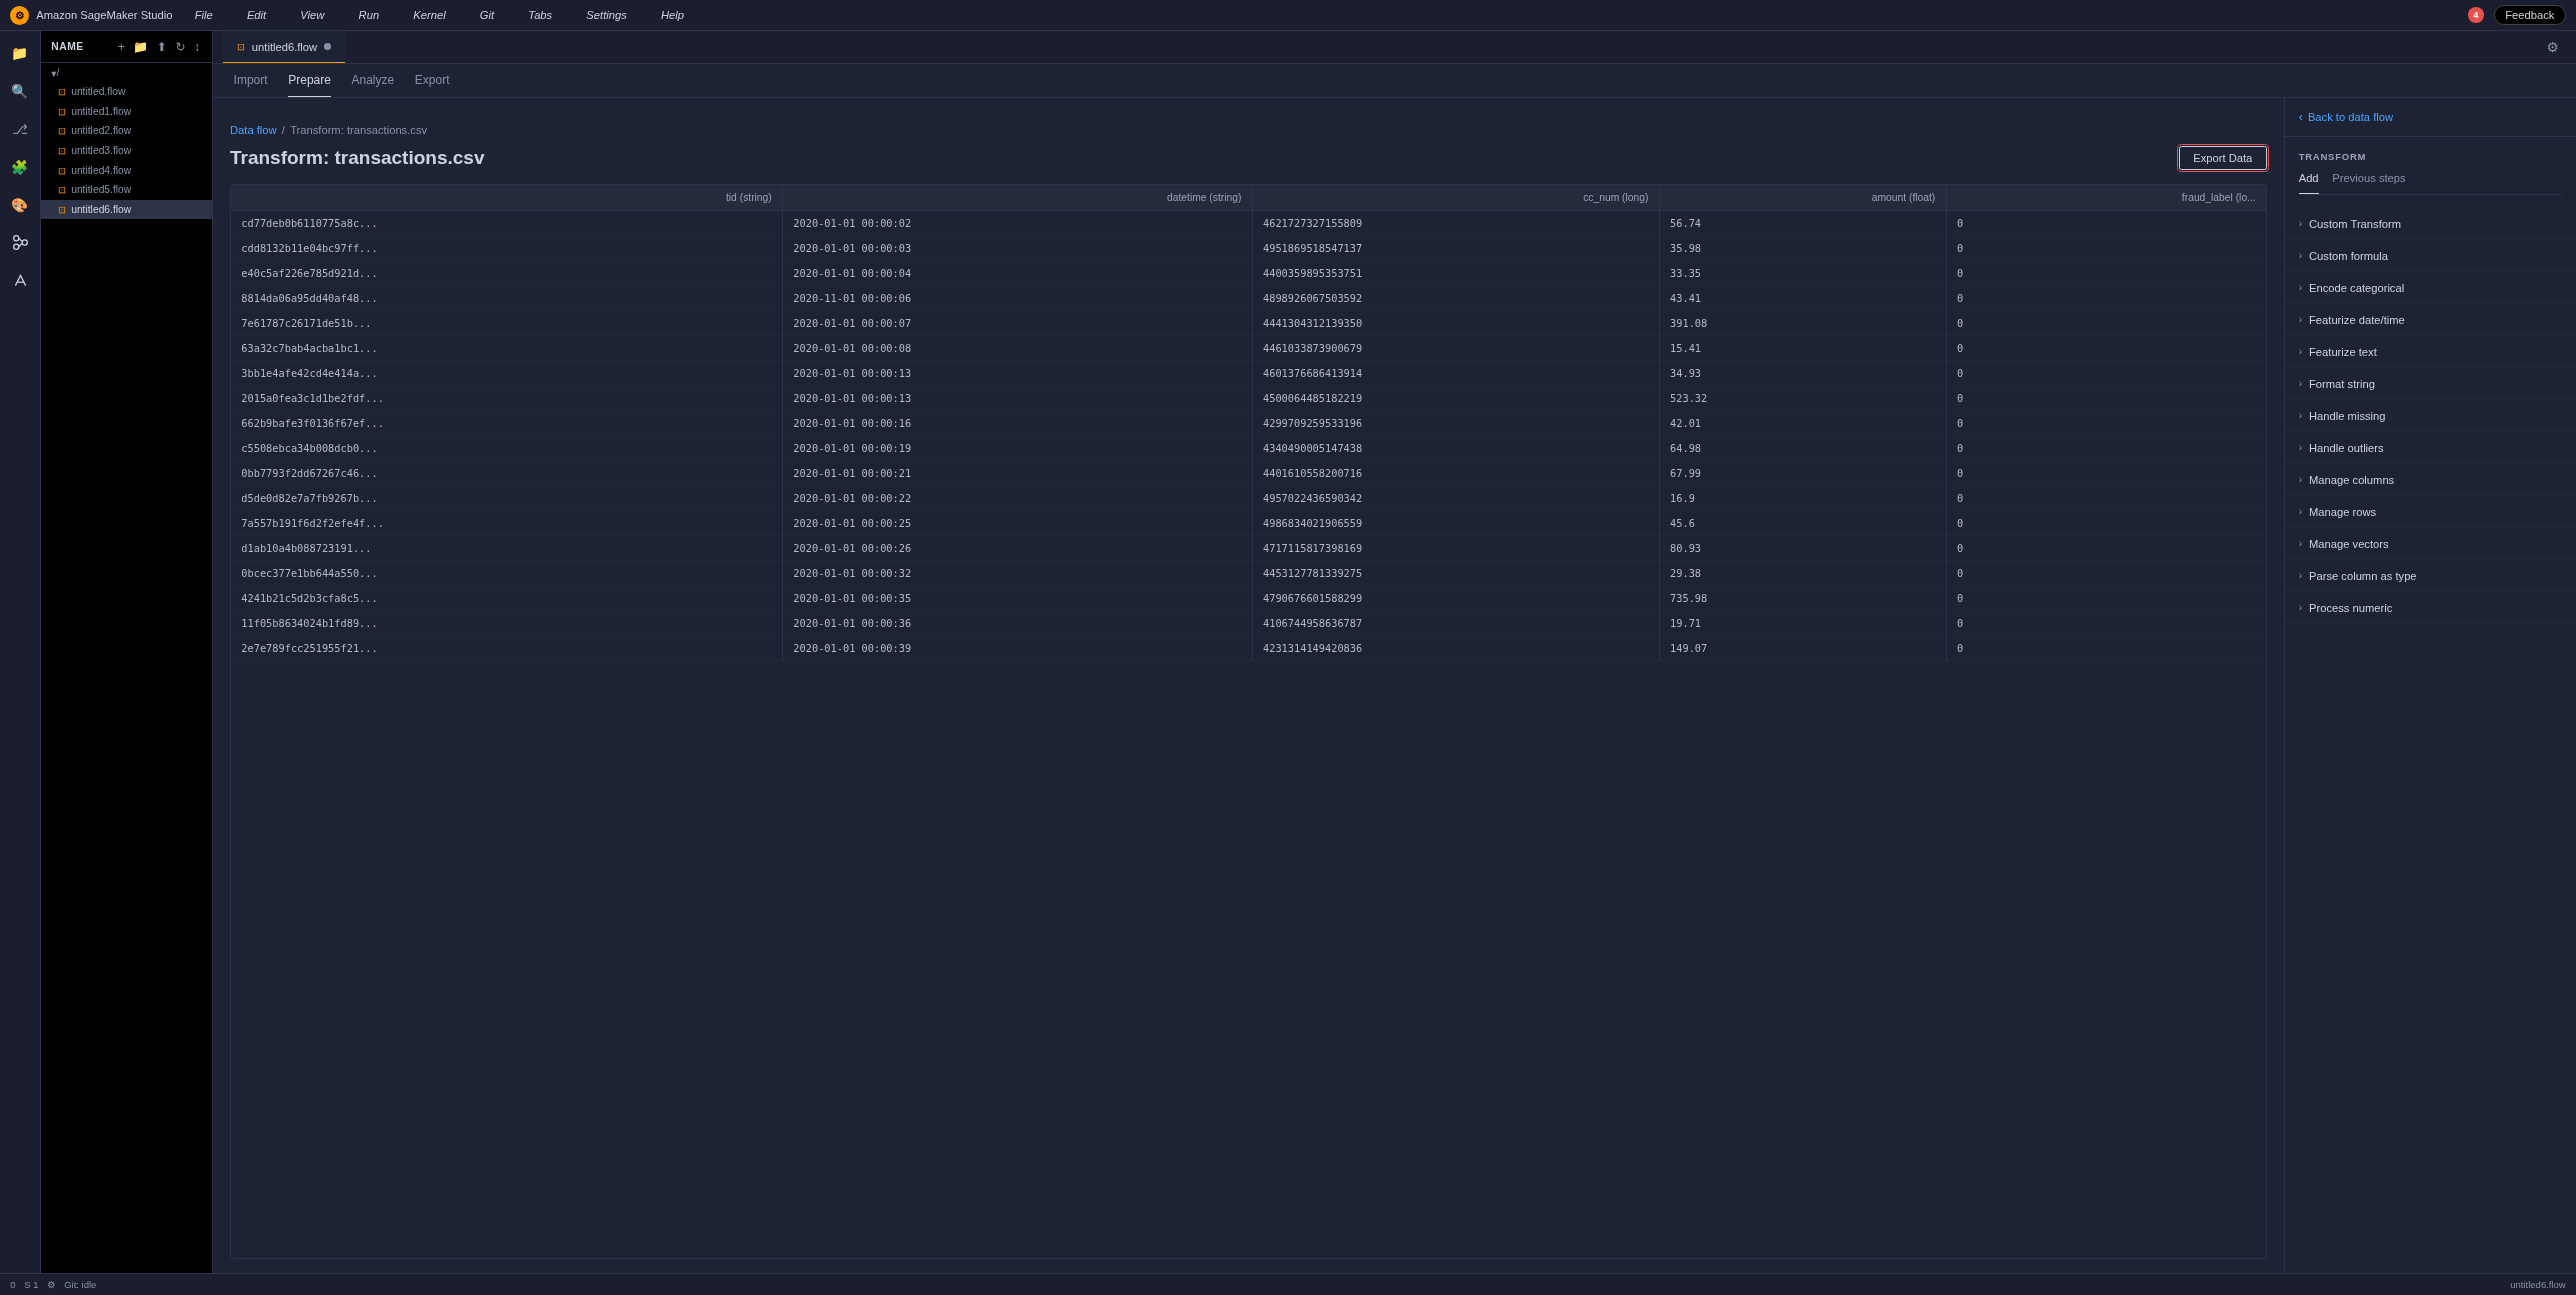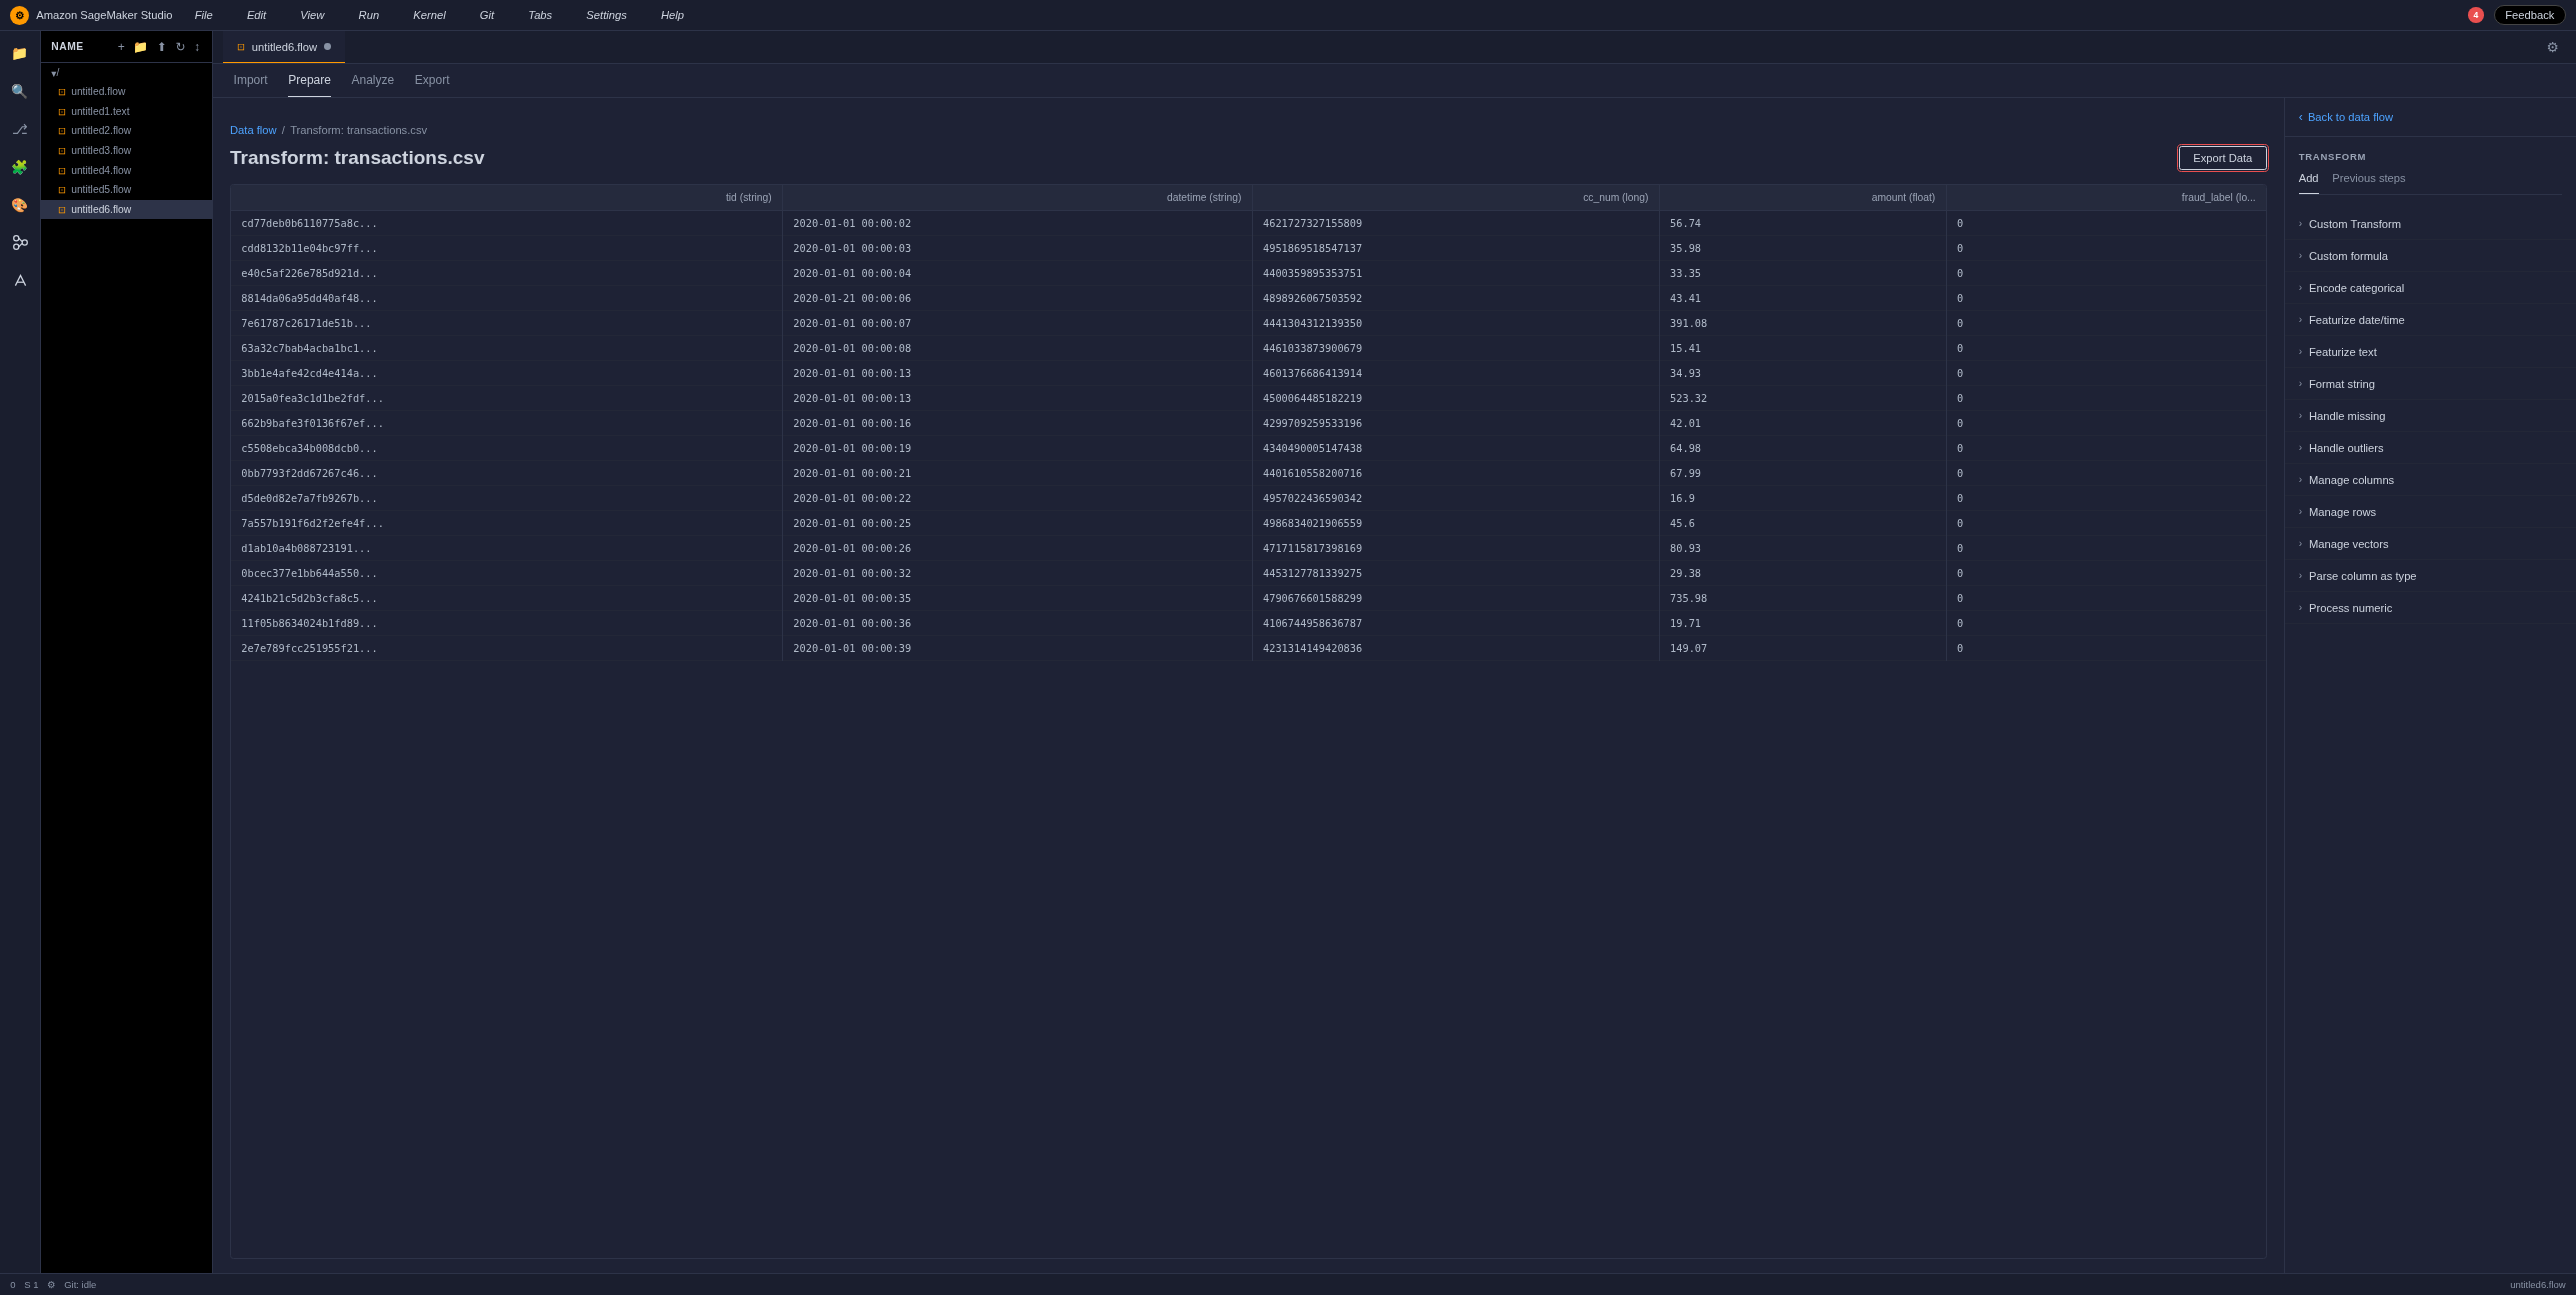--- a/index.html
+++ b/index.html
@@ -161,21 +161,21 @@
       <span>▾ </span>
       <span>/</span>
     </div>
     <div class="file-list">
       <div class="file-item">
         <span class="file-icon">⊡</span>
         <span>untitled.flow</span>
       </div>
       <div class="file-item">
         <span class="file-icon">⊡</span>
-        <span>untitled1.text</span>
+        <span>untitled1.flow</span>
       </div>
       <div class="file-item">
         <span class="file-icon">⊡</span>
         <span>untitled2.flow</span>
       </div>
       <div class="file-item">
         <span class="file-icon">⊡</span>
         <span>untitled3.flow</span>
       </div>
       <div class="file-item">
@@ -254,21 +254,21 @@
                 </tr>
                 <tr>
                   <td>e40c5af226e785d921d...</td>
                   <td>2020-01-01 00:00:04</td>
                   <td>4400359895353751</td>
                   <td>33.35</td>
                   <td>0</td>
                 </tr>
                 <tr>
                   <td>8814da06a95dd40af48...</td>
-                  <td>2020-01-21 00:00:06</td>
+                  <td>2020-11-01 00:00:06</td>
                   <td>4898926067503592</td>
                   <td>43.41</td>
                   <td>0</td>
                 </tr>
                 <tr>
                   <td>7e61787c26171de51b...</td>
                   <td>2020-01-01 00:00:07</td>
                   <td>4441304312139350</td>
                   <td>391.08</td>
                   <td>0</td>

